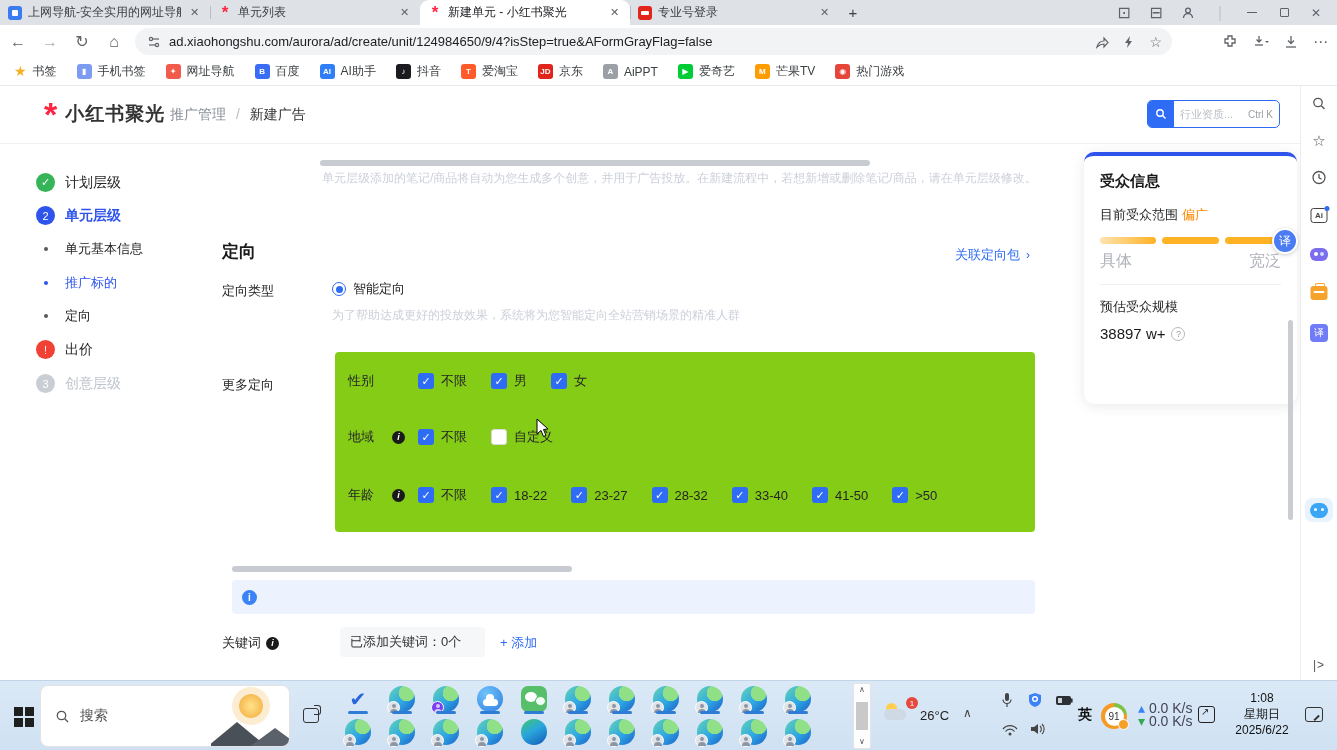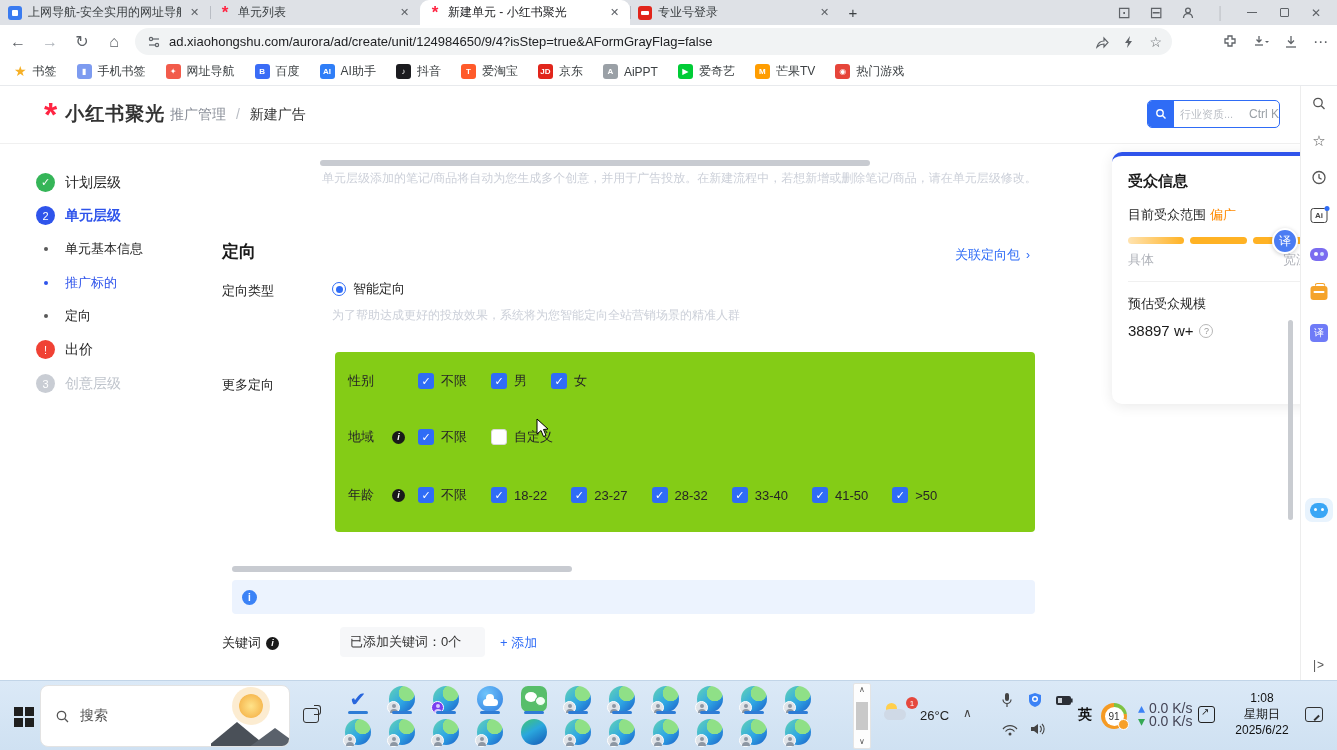--- a/index.html
+++ b/index.html
@@ -49,21 +49,21 @@
 
 .pagehead{position:absolute;left:0;top:86px;width:1300px;height:58px;background:#fff;border-bottom:1px solid #f0f0f0}
 .brand{position:absolute;left:44px;top:8px;display:flex;align-items:center;gap:8px}
 .brand-star{color:#ff2442;font-size:34px;font-weight:bold;line-height:40px}
 .brand-name{font-size:19px;font-weight:bold;color:#333;letter-spacing:1px}
 .crumbs{position:absolute;left:170px;top:20px;font-size:14px}
 .crumb1{color:#8a8f99}.crumbsep{color:#b9bdc4;margin:0 6px}.crumb2{color:#333}
 .hsearch{position:absolute;left:1147px;top:14px;width:133px;height:28px;border:1px solid #2f6cf6;border-radius:5px;background:#fff;display:flex;align-items:center}
 .hsearch-ic{width:26px;height:26px;background:#2f6cf6;border-radius:4px 0 0 4px;display:flex;align-items:center;justify-content:center}
 .hsearch-ph{font-size:11px;color:#b9bdc4;margin-left:6px;flex:1;white-space:nowrap;overflow:hidden}
-.hsearch-k{font-size:12px;color:#9aa0a6;white-space:nowrap}
+.hsearch-k{font-size:10px;color:#9aa0a6;margin-right:6px;white-space:nowrap}
 
 
 .viewport{position:absolute;left:0;top:144px;width:1300px;height:536px;background:#fff}
 
 
 .lnav{position:absolute;left:0;top:0;width:205px;height:100%;background:#fff}
 .lnav-item{position:absolute;left:36px;display:flex;align-items:center;gap:10px;font-size:14px;color:#262626}
 .lnav-item.small{font-size:13px}
 .b-ic{width:19px;height:19px;border-radius:50%;display:flex;align-items:center;justify-content:center;color:#fff;font-size:11px;flex:0 0 19px}
 .b-green{background:#35b558}.b-blue{background:#2f54eb}.b-red{background:#f04134}.b-gray{background:#c9cdd4}
@@ -94,28 +94,28 @@
 .cbox:not(.on){background:#fff;border:1px solid #d9d9d9}
 .clab{font-size:13px;color:#262626;white-space:nowrap}
 .banner{position:absolute;left:232px;top:436px;width:803px;height:34px;background:#ecf3fe;border-radius:4px;display:flex;align-items:center;padding-left:10px;gap:9px}
 .info-blue{width:15px;height:15px;border-radius:50%;background:#3b82f6;color:#fff;font-size:10px;display:flex;align-items:center;justify-content:center;font-weight:bold;flex:0 0 15px}
 .banner-text{font-size:13px;color:#333;white-space:nowrap}
 .kwlabel{position:absolute;left:222px;top:490px;display:flex;align-items:center;gap:5px;font-size:13px;color:#262626}
 .kwbox{position:absolute;left:340px;top:483px;width:145px;height:30px;background:#f6f7f9;border-radius:4px;display:flex;align-items:center;padding-left:10px;font-size:13px;color:#333}
 .kwadd{position:absolute;left:500px;top:490px;font-size:13px;color:#2f6cf6}
 
 
-.aud{position:absolute;left:1112px;top:8px;width:213px;height:252px;background:#fff;border-radius:10px;border-top:4px solid #2f54eb;box-shadow:0 2px 14px rgba(0,0,0,.09);padding:16px}
+.aud{position:absolute;left:1084px;top:8px;width:213px;height:252px;background:#fff;border-radius:10px;border-top:4px solid #2f54eb;box-shadow:0 2px 14px rgba(0,0,0,.09);padding:16px}
 .aud-title{font-size:15px;font-weight:bold;color:#1a1a1a}
 .aud-range{margin-top:15px;font-size:13px;color:#262626}
 .aud-range b{color:#ff8a00;font-weight:normal;margin-left:4px}
 .aud-bars{margin-top:13px;display:flex;gap:6px}
 .aud-bar{height:7px;border-radius:4px;flex:1;background:#ffb224}
 .aud-bar.g{background:linear-gradient(90deg,#ffe3b0,#ffb224)}
-.aud-scale{margin-top:7px;display:flex;justify-content:space-between;font-size:13px;color:#b0b3ba}
+.aud-scale{margin-top:7px;display:flex;justify-content:space-between;font-size:16px;color:#b0b3ba}
 .aud-div{margin-top:12px;height:1px;background:#f0f0f0}
 .aud-est{margin-top:13px;font-size:13px;color:#262626}
 .aud-val{margin-top:9px;font-size:15px;color:#1a1a1a;display:flex;align-items:center;gap:6px}
 .qmark{width:14px;height:14px;border-radius:50%;border:1px solid #b8b8b8;color:#999;font-size:9px;display:flex;align-items:center;justify-content:center}
 .tr-bubble{position:absolute;left:1272px;top:84px;width:26px;height:26px;border-radius:50%;background:#4b7cf3;border:2px solid #fff;color:#fff;font-size:12px;display:flex;align-items:center;justify-content:center;box-shadow:0 1px 4px rgba(0,0,0,.2);z-index:5}
 .pg-scroll{position:absolute;left:1288px;top:176px;width:5px;height:200px;border-radius:3px;background:#c9ccd1}
 
 
 .siderail{position:absolute;right:0;top:86px;width:37px;height:594px;background:#fff;border-left:1px solid #ededed;z-index:6}
 .sr-ic{position:absolute;left:50%;transform:translateX(-50%);display:flex;align-items:center;justify-content:center}

